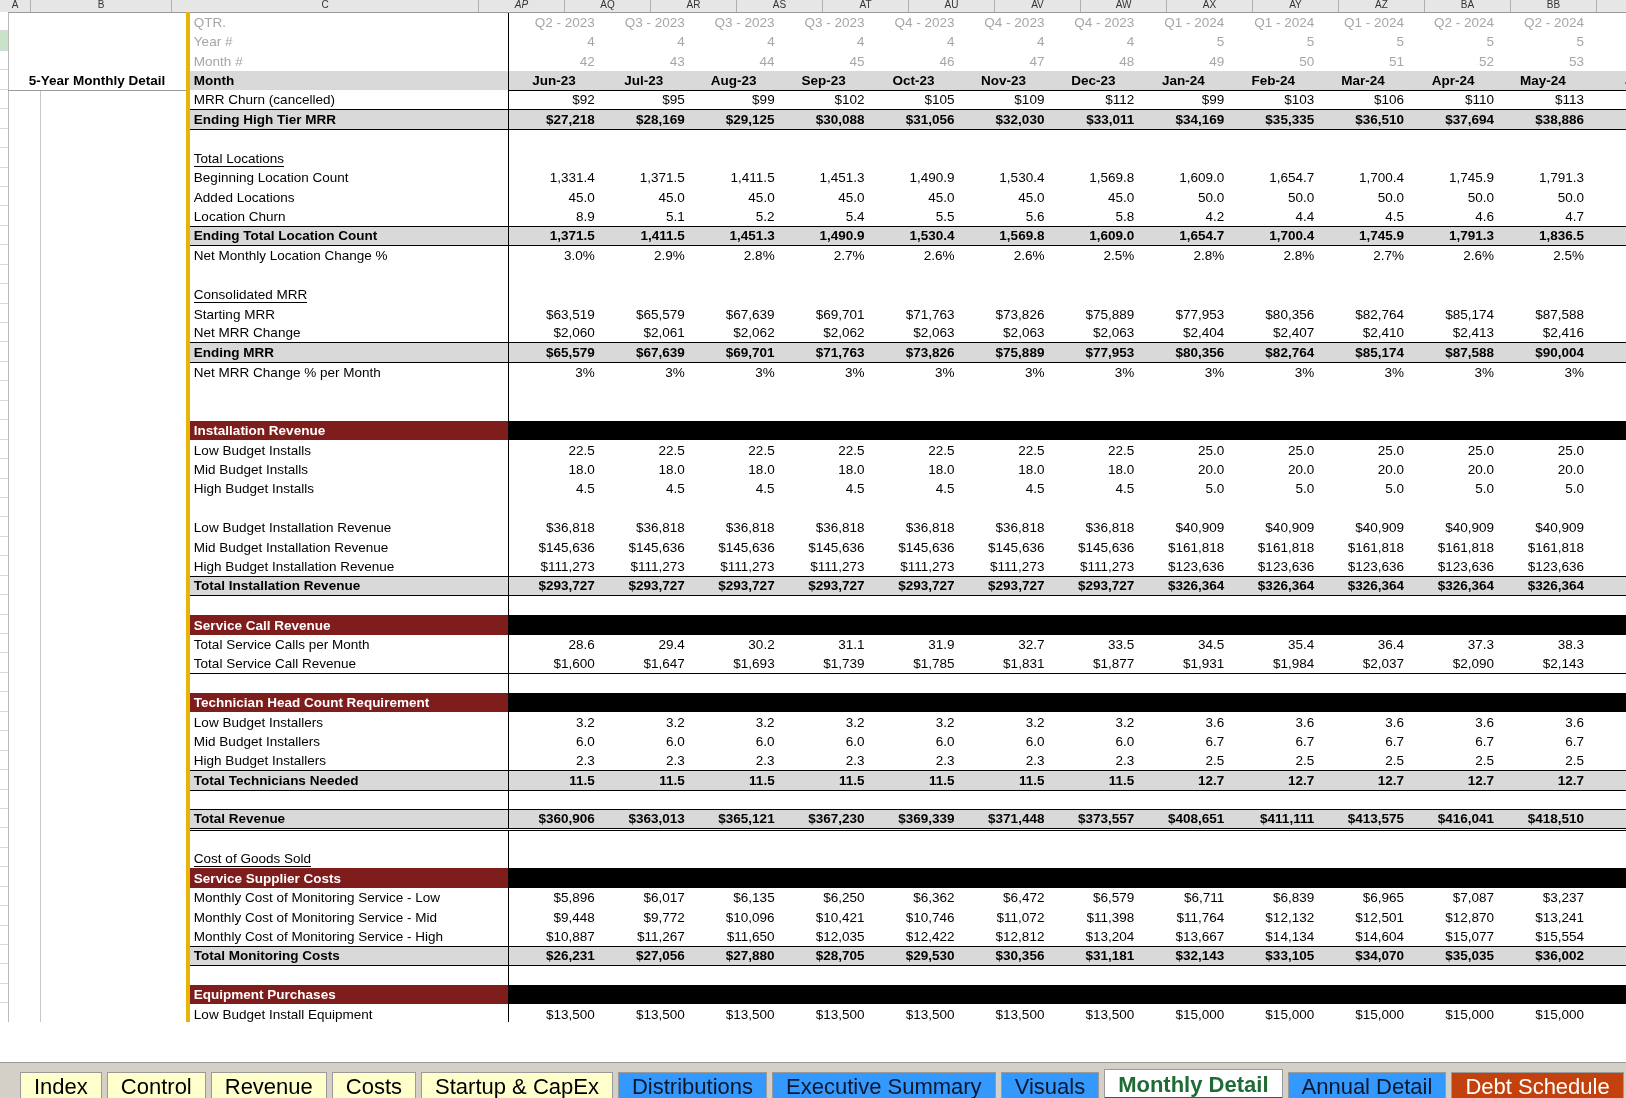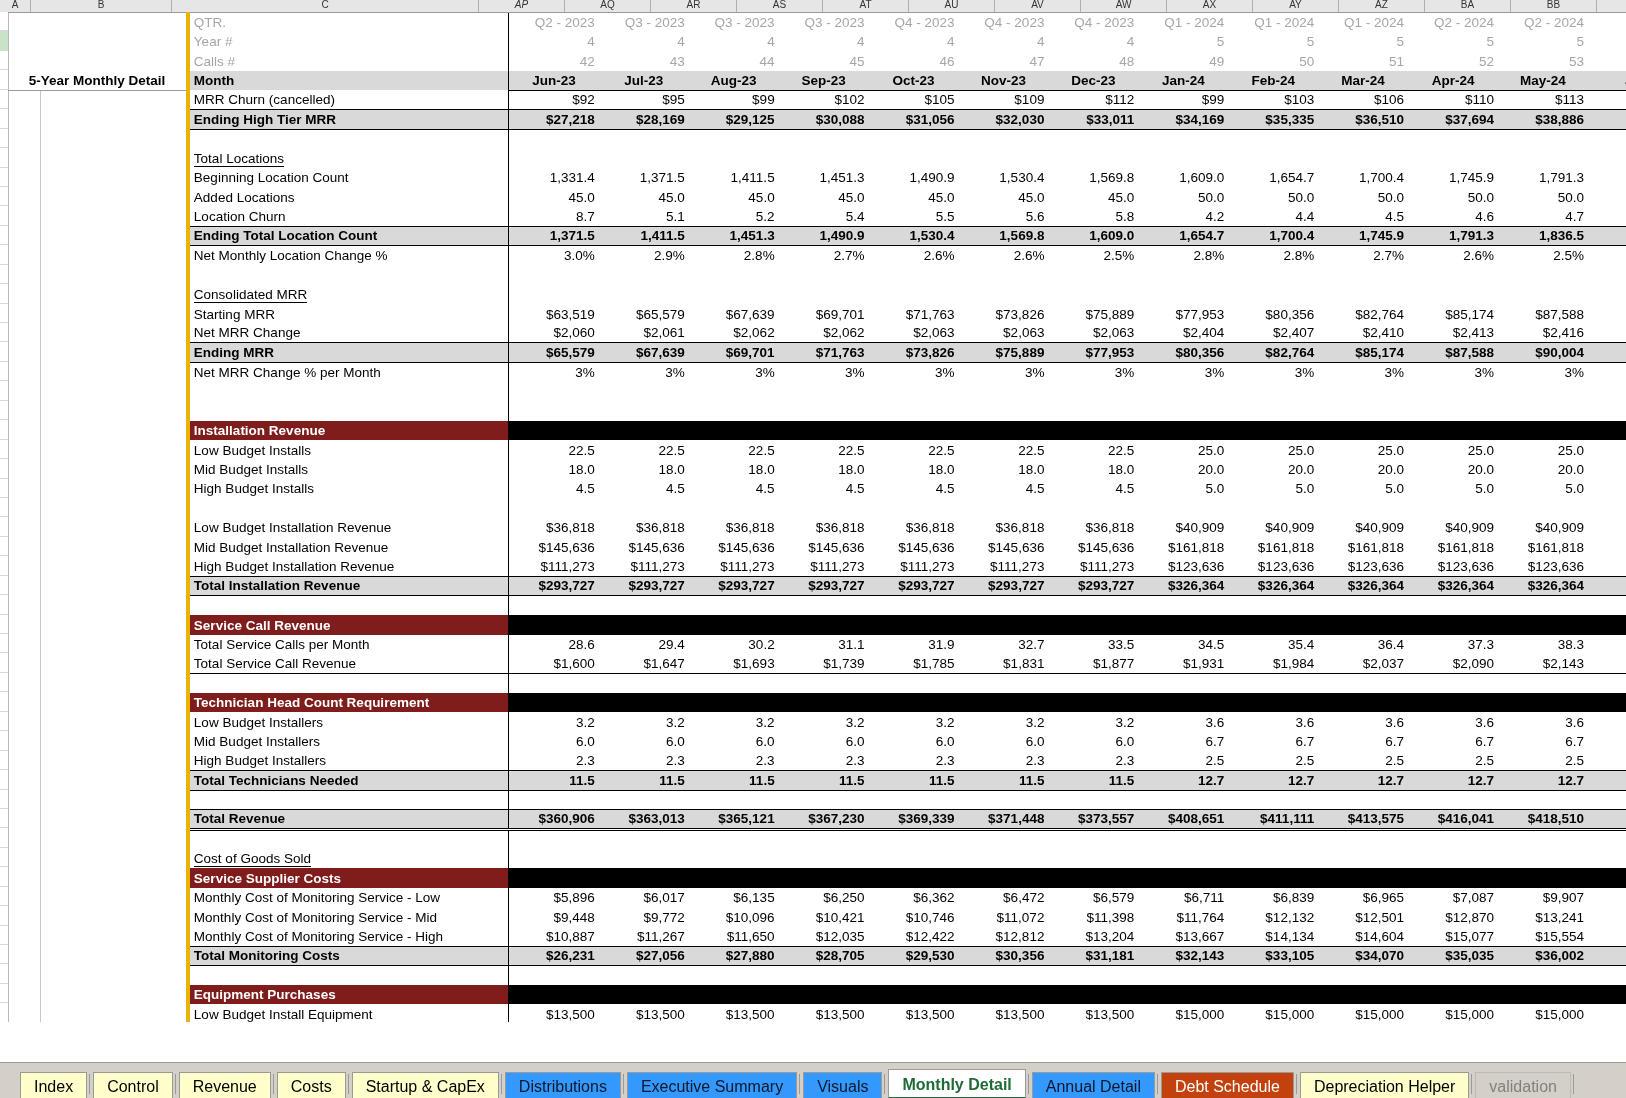--- a/index.html
+++ b/index.html
@@ -73,21 +73,21 @@
   .emptyA{border-right:1px solid #c7c7c7;}
 
   
   .tabbar{
     position:absolute;left:0;bottom:0;width:1626px;height:36px;
     background:#d4d0c8;border-top:1px solid #9a9a9a;
     display:flex;align-items:flex-end;padding-left:20px;box-sizing:border-box;
   }
   .tab{
     height:27px;line-height:27px;padding:0 13px;margin-right:2px;
-    font-size:16px;border:1px solid #9a9a9a;border-bottom:none;
+    font-size:22px;border:1px solid #9a9a9a;border-bottom:none;
     border-radius:0;box-sizing:border-box;white-space:nowrap;
     position:relative;top:1px;
   }
   .tab.cream{background:#ffffcc;color:#000;}
   .tab.blue{background:#3399ff;color:#0f172a;}
   .tab.red{background:#c2410c;color:#fff;font-weight:normal;}
   .tab.gray{background:#d4d0c8;color:#808080;border-color:#bdbab5;}
   .tab.active{
     background:#fff;color:#1f6b35;font-weight:bold;
     height:31px;line-height:29px;border-bottom:3px solid #1f6b35;
@@ -222,21 +222,21 @@
             <td class="num gray">4</td>
             <td class="num gray">4</td>
             <td class="num gray">5</td>
             <td class="num gray">5</td>
             <td class="num gray">5</td>
             <td class="num gray">5</td>
             <td class="num gray">5</td>
             <td class="num gray"></td>
           </tr>
           <tr>
-            <td class="lbl gray vl vr">Calls #</td>
+            <td class="lbl gray vl vr">Month #</td>
             <td class="num gray">42</td>
             <td class="num gray">43</td>
             <td class="num gray">44</td>
             <td class="num gray">45</td>
             <td class="num gray">46</td>
             <td class="num gray">47</td>
             <td class="num gray">48</td>
             <td class="num gray">49</td>
             <td class="num gray">50</td>
             <td class="num gray">51</td>
@@ -365,21 +365,21 @@
             <td class="num">50.0</td>
             <td class="num">50.0</td>
             <td class="num">50.0</td>
             <td class="num">50.0</td>
             <td class="num"></td>
           </tr>
           <tr>
             <td class="emptyA"></td>
             <td></td>
             <td class="lbl vl vr">Location Churn</td>
-            <td class="num">8.7</td>
+            <td class="num">8.9</td>
             <td class="num">5.1</td>
             <td class="num">5.2</td>
             <td class="num">5.4</td>
             <td class="num">5.5</td>
             <td class="num">5.6</td>
             <td class="num">5.8</td>
             <td class="num">4.2</td>
             <td class="num">4.4</td>
             <td class="num">4.5</td>
             <td class="num">4.6</td>
@@ -1006,21 +1006,21 @@
             <td class="num">$6,017</td>
             <td class="num">$6,135</td>
             <td class="num">$6,250</td>
             <td class="num">$6,362</td>
             <td class="num">$6,472</td>
             <td class="num">$6,579</td>
             <td class="num">$6,711</td>
             <td class="num">$6,839</td>
             <td class="num">$6,965</td>
             <td class="num">$7,087</td>
-            <td class="num">$9,907</td>
+            <td class="num">$3,237</td>
             <td class="num">$7</td>
           </tr>
           <tr>
             <td class="emptyA"></td>
             <td></td>
             <td class="lbl vl vr">Monthly Cost of Monitoring Service - Mid</td>
             <td class="num">$9,448</td>
             <td class="num">$9,772</td>
             <td class="num">$10,096</td>
             <td class="num">$10,421</td>

